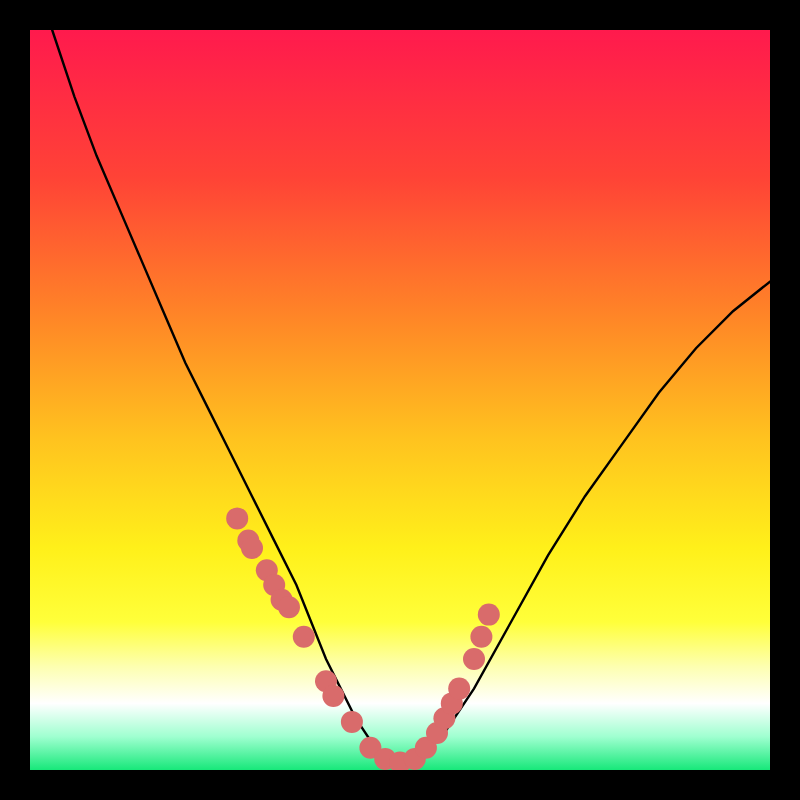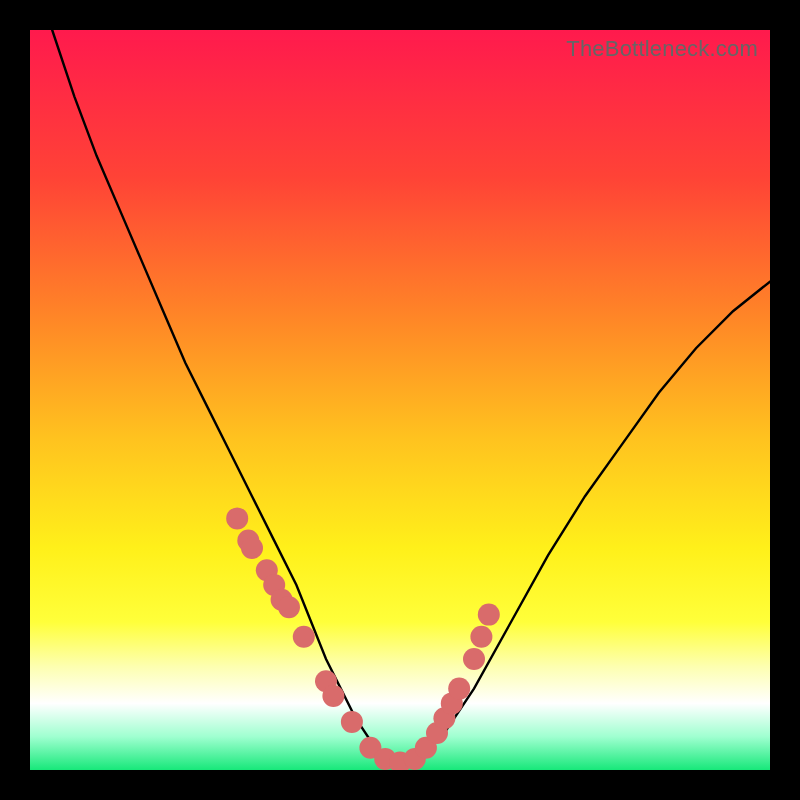--- a/index.html
+++ b/index.html
@@ -84,15 +84,14 @@
           <circle cx="407.0" cy="703.0" r="11" fill="#d96b6b" stroke="#d96b6b" stroke-width="0"></circle>
           <circle cx="414.4" cy="688.2" r="11" fill="#d96b6b" stroke="#d96b6b" stroke-width="0"></circle>
           <circle cx="421.8" cy="673.4" r="11" fill="#d96b6b" stroke="#d96b6b" stroke-width="0"></circle>
           <circle cx="429.2" cy="658.6" r="11" fill="#d96b6b" stroke="#d96b6b" stroke-width="0"></circle>
           <circle cx="444.0" cy="629.0" r="11" fill="#d96b6b" stroke="#d96b6b" stroke-width="0"></circle>
           <circle cx="451.4" cy="606.8" r="11" fill="#d96b6b" stroke="#d96b6b" stroke-width="0"></circle>
           <circle cx="458.8" cy="584.6" r="11" fill="#d96b6b" stroke="#d96b6b" stroke-width="0"></circle>
         </g>
     </svg>
 
-    <div class="watermark">TheBottleneck.com</div>
   </div>
 </div>
 
 </body></html>

